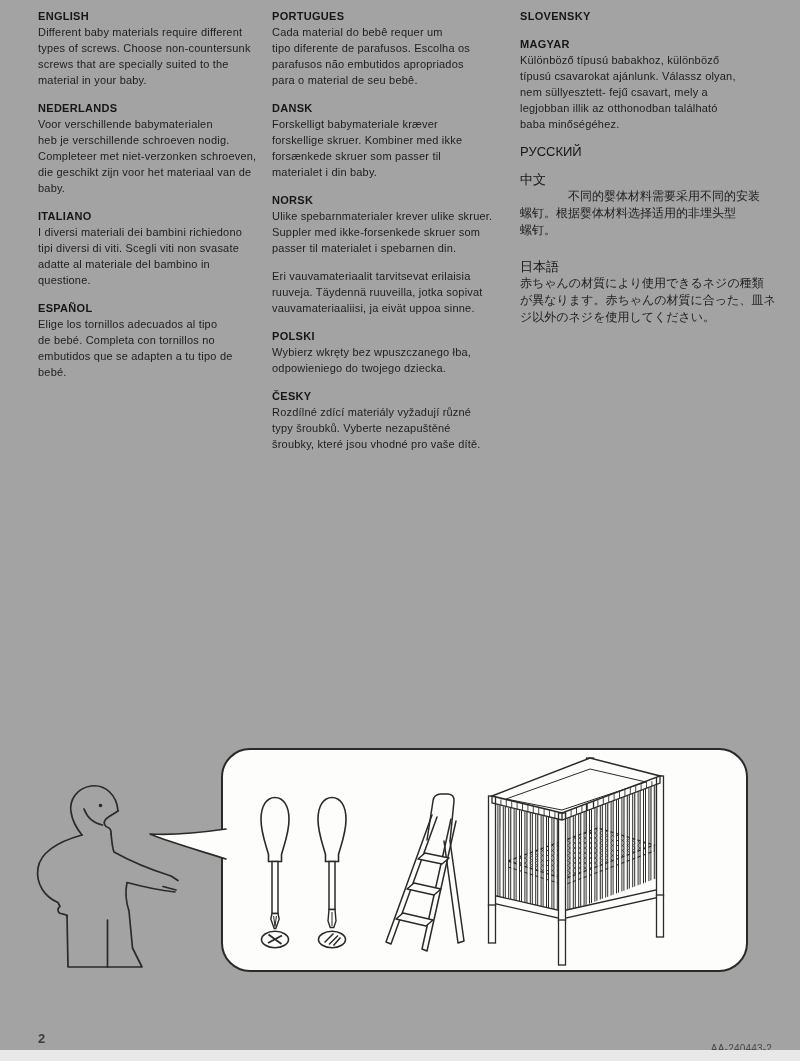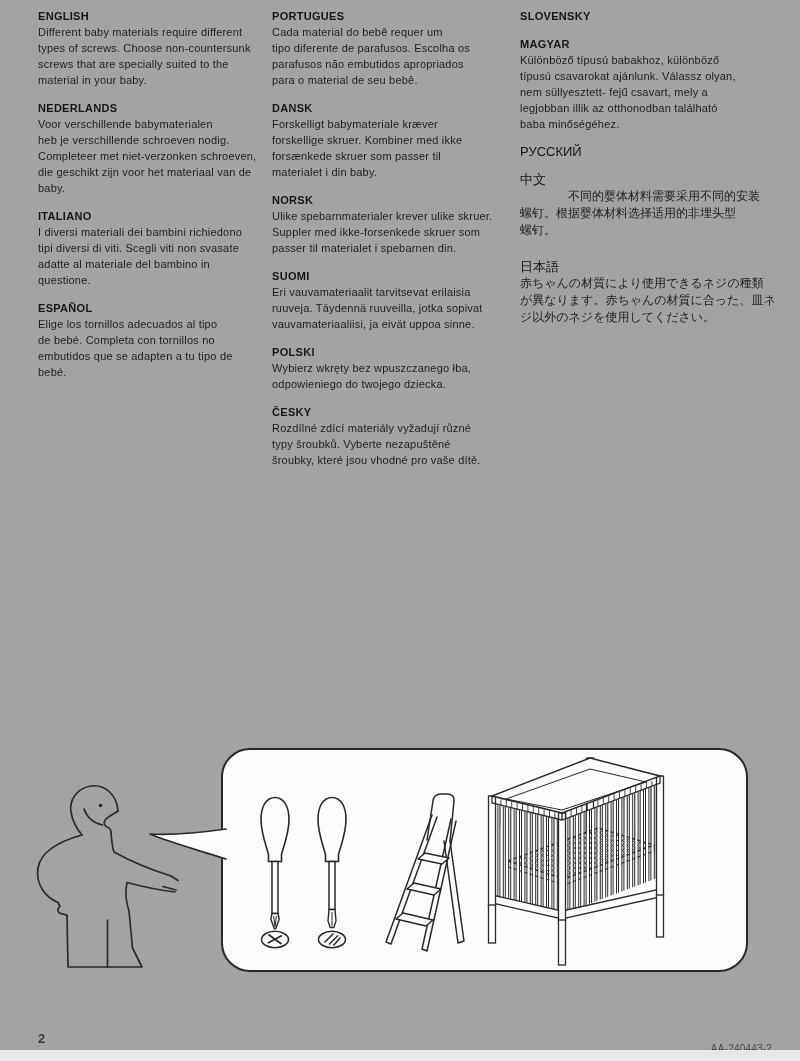--- a/index.html
+++ b/index.html
@@ -90,21 +90,20 @@
 forsænkede skruer som passer til
 materialet i din baby.</p>
     </div>
     <div class="block">
       <h3>NORSK</h3>
       <p>Ulike spebarnmaterialer krever ulike skruer.
 Suppler med ikke-forsenkede skruer som
 passer til materialet i spebarnen din.</p>
     </div>
     <div class="block">
-      <h3>SUOMI</h3>
       <p>Eri vauvamateriaalit tarvitsevat erilaisia
 ruuveja. Täydennä ruuveilla, jotka sopivat
 vauvamateriaaliisi, ja eivät uppoa sinne.</p>
     </div>
     <div class="block">
       <h3>POLSKI</h3>
       <p>Wybierz wkręty bez wpuszczanego łba,
 odpowieniego do twojego dziecka.</p>
     </div>
     <div class="block">

